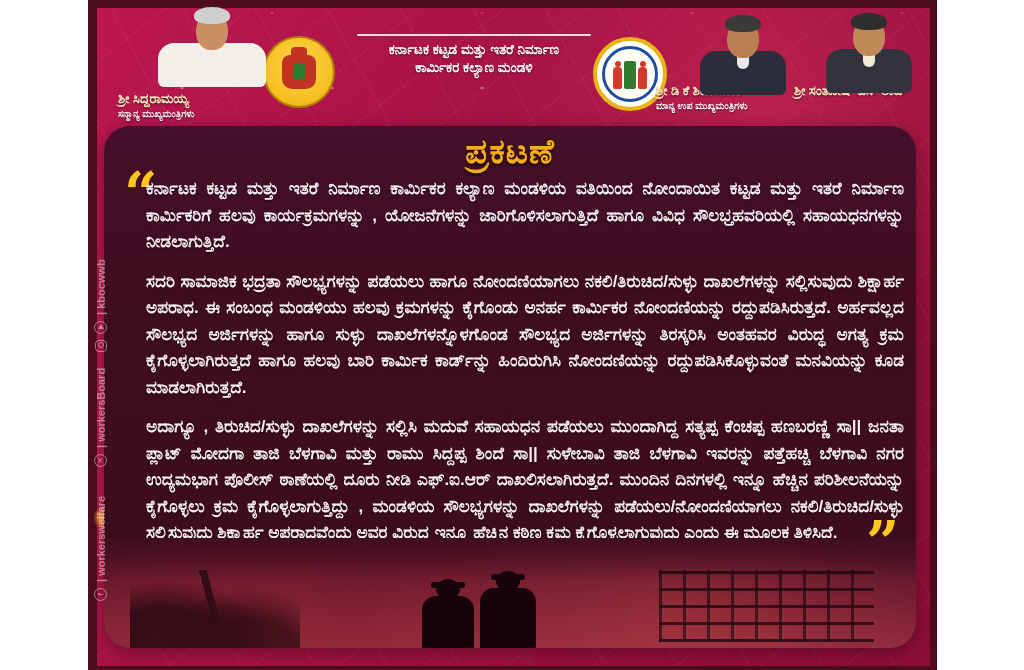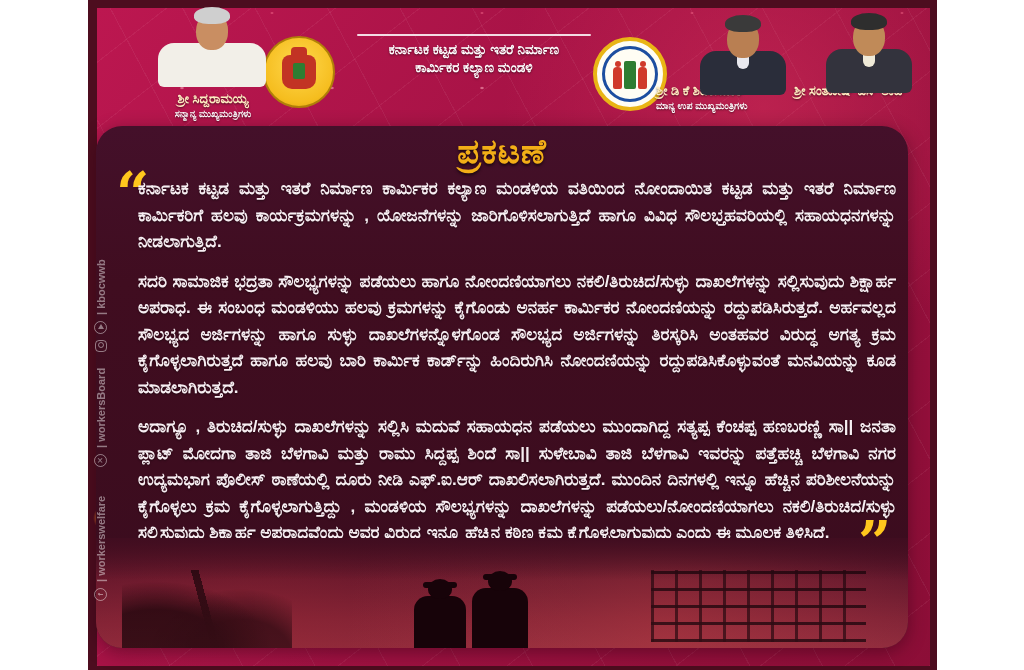--- a/index.html
+++ b/index.html
@@ -35,21 +35,21 @@
   .glow.g2 { left:790px; top:258px; width:16px; height:16px;
     background:radial-gradient(circle,#ff9aae 0%, rgba(255,100,120,0) 70%); }
 
   
   .official-photo { position:absolute; }
   .ph-head { width:32px; height:38px; border-radius:50% 48% 46% 46%; margin:0 auto; position:relative; z-index:2; }
   .ph-hair { position:absolute; top:-5px; left:-2px; right:-2px; height:17px; border-radius:50% 50% 40% 40%; }
   .ph-body { height:44px; margin-top:-7px; border-radius:16px 16px 6px 6px; position:relative; z-index:1; }
   .ph-shirt { position:absolute; left:50%; top:2px; width:12px; height:16px; transform:translateX(-50%); border-radius:0 0 6px 6px; }
 
-  .official-caption { position:absolute; text-align:center; line-height:1.15; }
+  .official-caption { position:absolute; line-height:1.15; }
   .official-name { color:#ffeec2; font-weight:700; font-size:13px; text-shadow:0 1px 2px rgba(0,0,0,.55); }
   .official-title { color:#ffffff; font-weight:600; font-size:9.5px; text-shadow:0 1px 2px rgba(0,0,0,.5); margin-top:2px; }
 
   .emblem { position:absolute; border-radius:50%; }
   .emblem-karnataka {
     left:175px; top:36px; width:72px; height:72px;
     background:radial-gradient(circle at 50% 40%, #ffd84e 0%, #f5bd1e 70%, #d89c0b 100%);
     border:2px solid #b07f08; display:flex; align-items:center; justify-content:center;
   }
   .emblem-karnataka .ek-core { width:34px; height:34px; background:#c23324; border-radius:8px 8px 10px 10px; position:relative; }
@@ -67,21 +67,21 @@
   .emblem-board .eb-man { left:8px; } .emblem-board .eb-woman { right:8px; }
   .emblem-board .eb-man::before, .emblem-board .eb-woman::before { content:""; position:absolute; top:-6px; left:1.5px; width:6px; height:6px; border-radius:50%; background:#d03a2b; }
 
   .dept-block { position:absolute; left:267px; top:30px; width:238px; text-align:center; }
   .dept-title { color:#f5b71e; font-weight:700; font-size:22px; letter-spacing:1px; text-shadow:0 1px 2px rgba(0,0,0,.5); }
   .dept-divider { height:2px; background:rgba(255,255,255,.85); margin:4px 2px 5px; border-radius:1px; }
   .dept-line { color:#ffffff; font-weight:700; font-size:13.5px; line-height:1.35; text-shadow:0 1px 2px rgba(0,0,0,.5); }
 
   
   .panel {
-    position:absolute; left:8px; top:126px; width:812px; height:522px;
+    position:absolute; left:16px; top:126px; width:812px; height:522px;
     background:linear-gradient(#44102a 0%, #400d20 30%, #3a0c1e 100%);
     border-radius:26px; overflow:hidden;
     box-shadow:0 4px 18px rgba(40,0,15,.45);
   }
   .panel-title {
     position:relative; margin-top:6px; text-align:center;
     color:#f2ae17; font-size:34px; font-weight:700; letter-spacing:1px;
     text-shadow:0 2px 3px rgba(0,0,0,.6);
   }
   .quote { position:absolute; color:#ffc71d; font-size:58px; font-weight:700; line-height:40px; font-family:"DejaVu Serif","Liberation Serif",serif; }

